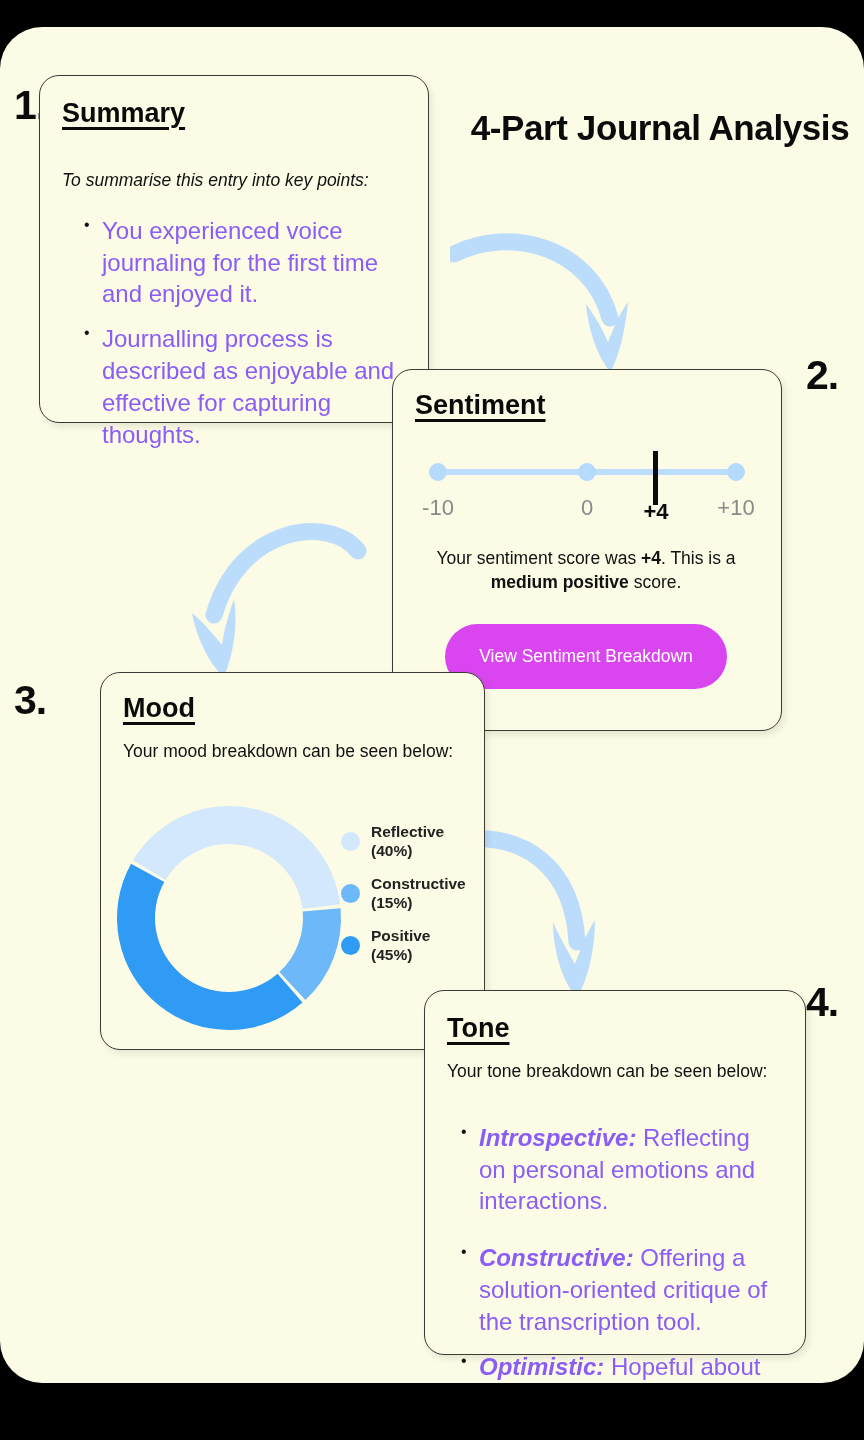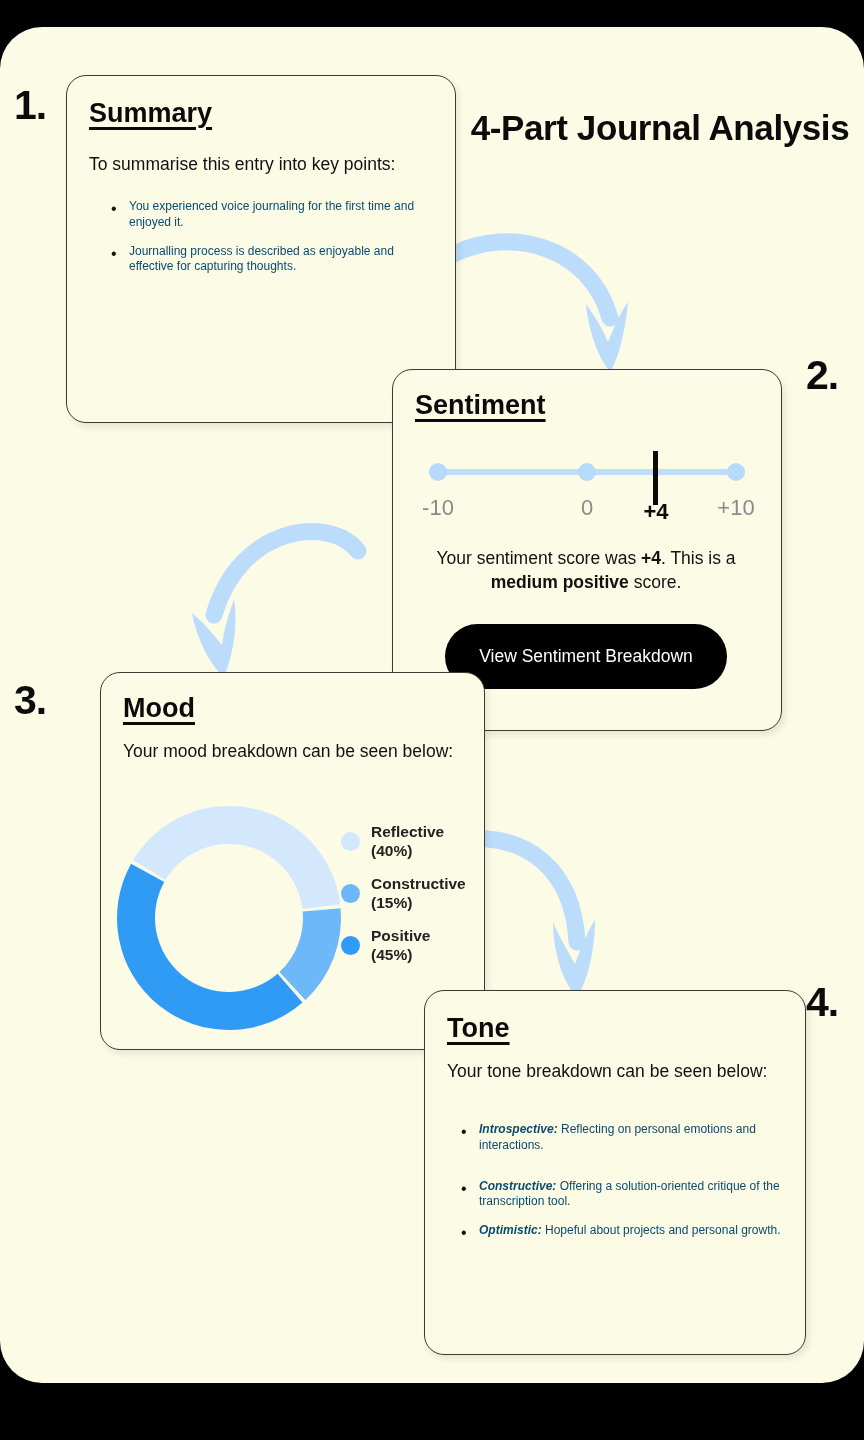--- a/index.html
+++ b/index.html
@@ -43,21 +43,21 @@
   }
   .lead{
     font-size:17.5px;color:#111;line-height:1.35;
   }
   ul.bullets{
     margin:0;padding:0;list-style:none;
   }
   ul.bullets li{
     position:relative;
     padding-left:20px;
-    font-size:12px;color:#0c4a6e;line-height:1.33;
+    font-size:24px;color:#8b5cf6;line-height:1.33;
     margin-bottom:13px;
   }
   ul.bullets li:before{
     content:"\2022";
     position:absolute;left:2px;top:-1px;font-size:16px;color:#111;
   }
   ul.bullets li b{font-weight:bold;font-style:italic;}
 
   
   #big-title{
@@ -85,21 +85,21 @@
     position:absolute;top:44px;font-size:22px;color:#8a8a8a;
     transform:translateX(-50%);white-space:nowrap;
   }
   .tick.value{color:#0b0b0b;font-weight:bold;top:48px;}
   .sent-desc{
     font-size:17.5px;color:#111;line-height:1.35;text-align:center;
   }
   .sent-desc b{font-weight:bold;}
   .pill-btn{
     display:block;margin:0 auto;
-    background:#000000;color:#ffffff;
+    background:#d946ef;color:#ffffff;
     border:none;border-radius:34px;
     font-size:17.5px;
     font-family:"Liberation Sans", sans-serif;
     padding:22px 34px;
     cursor:pointer;
     white-space:nowrap;
   }
 
   
   .legend{position:absolute;}
@@ -140,24 +140,24 @@
     <svg class="arrow-svg" style="left:180px;top:480px;width:200px;height:180px;" viewBox="0 0 200 180">
       <path d="M178,44 C150,8 60,18 34,108" fill="none" stroke="#bcdcfb" stroke-width="17" stroke-linecap="round"></path>
       <path d="M54,92 C48,110 44,122 42,138 C32,126 24,116 12,106 C16,128 28,156 44,170 C54,146 58,116 54,92 Z" fill="#bcdcfb"></path>
     </svg>
 
     <svg class="arrow-svg" style="left:455px;top:795px;width:200px;height:190px;" viewBox="0 0 200 190">
       <path d="M6,18 C70,10 118,46 122,120" fill="none" stroke="#bcdcfb" stroke-width="17" stroke-linecap="round"></path>
       <path d="M98,100 C106,118 112,128 120,142 C126,126 130,114 140,98 C140,124 134,156 122,176 C106,158 98,126 98,100 Z" fill="#bcdcfb"></path>
     </svg>
 
-    <div class="card" style="left:66px;top:48px;width:390px;height:348px;">
+    <div class="card" style="left:39px;top:48px;width:390px;height:348px;">
       <div style="padding:22px 24px 0 22px;">
         <div class="card-title">Summary</div>
-        <div class="lead" style="margin-top:24px;">To summarise this entry into key points:</div>
+        <div class="lead" style="margin-top:40px;font-style:italic;">To summarise this entry into key points:</div>
         <ul class="bullets" style="margin-top:22px;margin-left:20px;">
           <li>You experienced voice journaling for the first time and enjoyed it.</li>
           <li>Journalling process is described as enjoyable and effective for capturing thoughts.</li>
         </ul>
       </div>
     </div>
 
     <div class="card" style="left:392px;top:342px;width:390px;height:362px;">
       <div style="padding:20px 24px 0 22px;">
         <div class="card-title">Sentiment</div>

